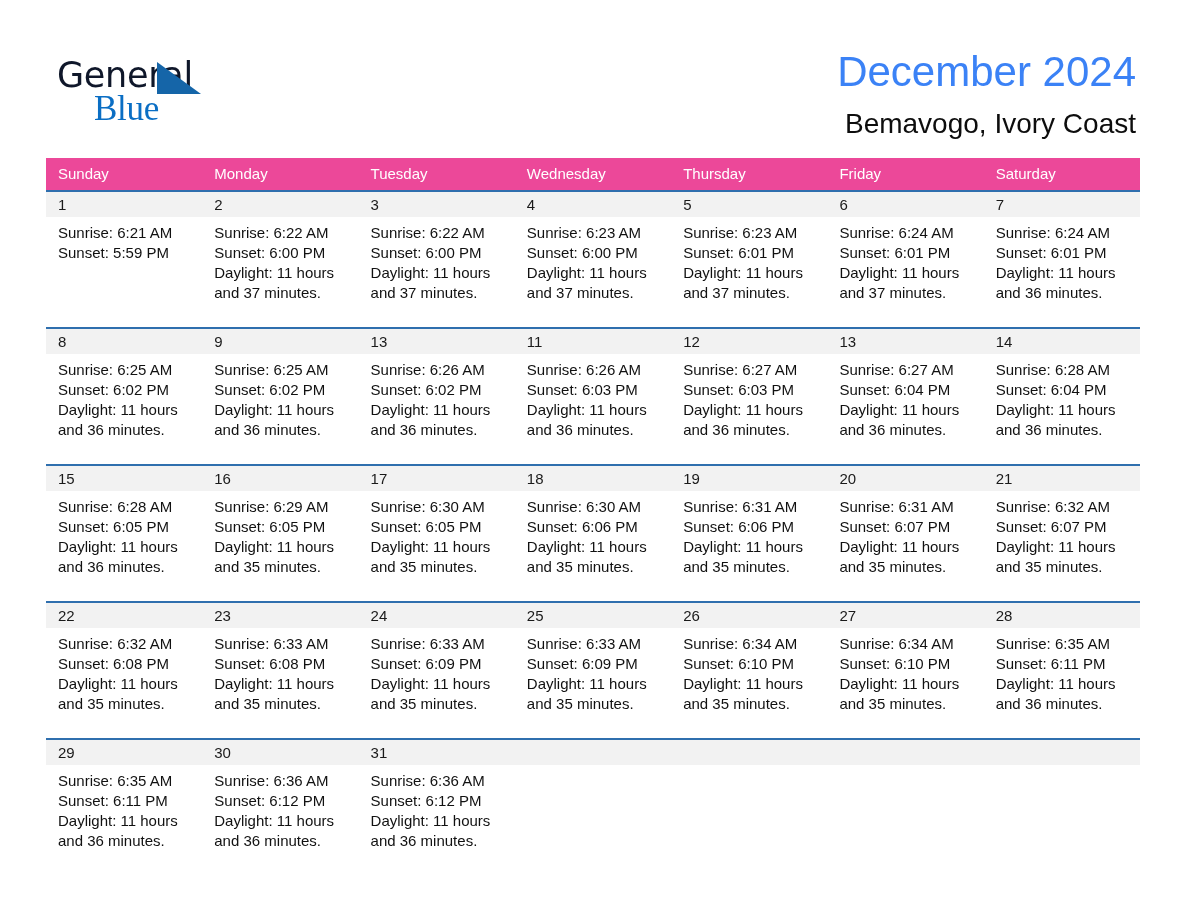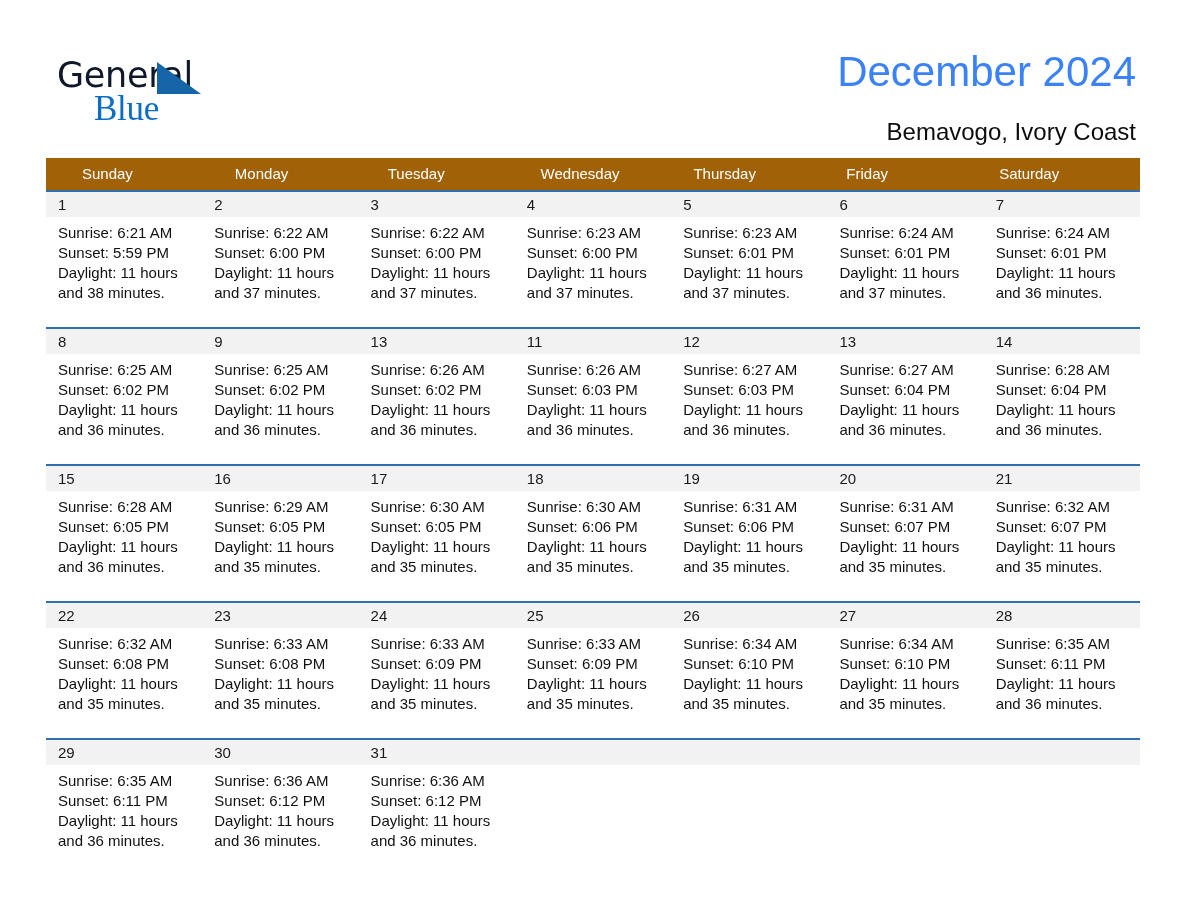--- a/index.html
+++ b/index.html
@@ -75,40 +75,39 @@
     text-align: right;
   }
   .cal-title {
     font-size: 42px;
     line-height: 52px;
     font-weight: 400;
     color: #3b82f6;
     white-space: nowrap;
   }
   .cal-subtitle {
-    margin-top: 20px;
-    font-size: 24px;
+    margin-top: 12px;
+    font-size: 28px;
     line-height: 28px;
     font-weight: 400;
     color: #0d0d0d;
     white-space: nowrap;
   }
 
   
   .calendar {
     position: absolute;
     left: 46px;
     top: 158px;
     width: 1094px;
   }
   .week-head {
     display: flex;
-    background: #a16207;
+    background: #ec4899;
     height: 32px;
-    padding-left: 24px;
   }
   .week-head .dow {
     flex: 1 1 0;
     color: #ffffff;
     font-size: 15px;
     line-height: 32px;
     padding-left: 12px;
     box-sizing: border-box;
     white-space: nowrap;
   }
@@ -184,21 +183,20 @@
       <div class="dow">Friday</div>
       <div class="dow">Saturday</div>
     </div>
 
     <div class="week">
       <div class="cell">
         <div class="daynum-bar">1</div>
         <div class="info">
           <div>Sunrise: 6:21 AM</div>
           <div>Sunset: 5:59 PM</div>
-          <div class="daylight">Daylight: 11 hours and 38 minutes.</div>
         </div>
       </div>
       <div class="cell">
         <div class="daynum-bar">2</div>
         <div class="info">
           <div>Sunrise: 6:22 AM</div>
           <div>Sunset: 6:00 PM</div>
           <div class="daylight">Daylight: 11 hours and 37 minutes.</div>
         </div>
       </div>

